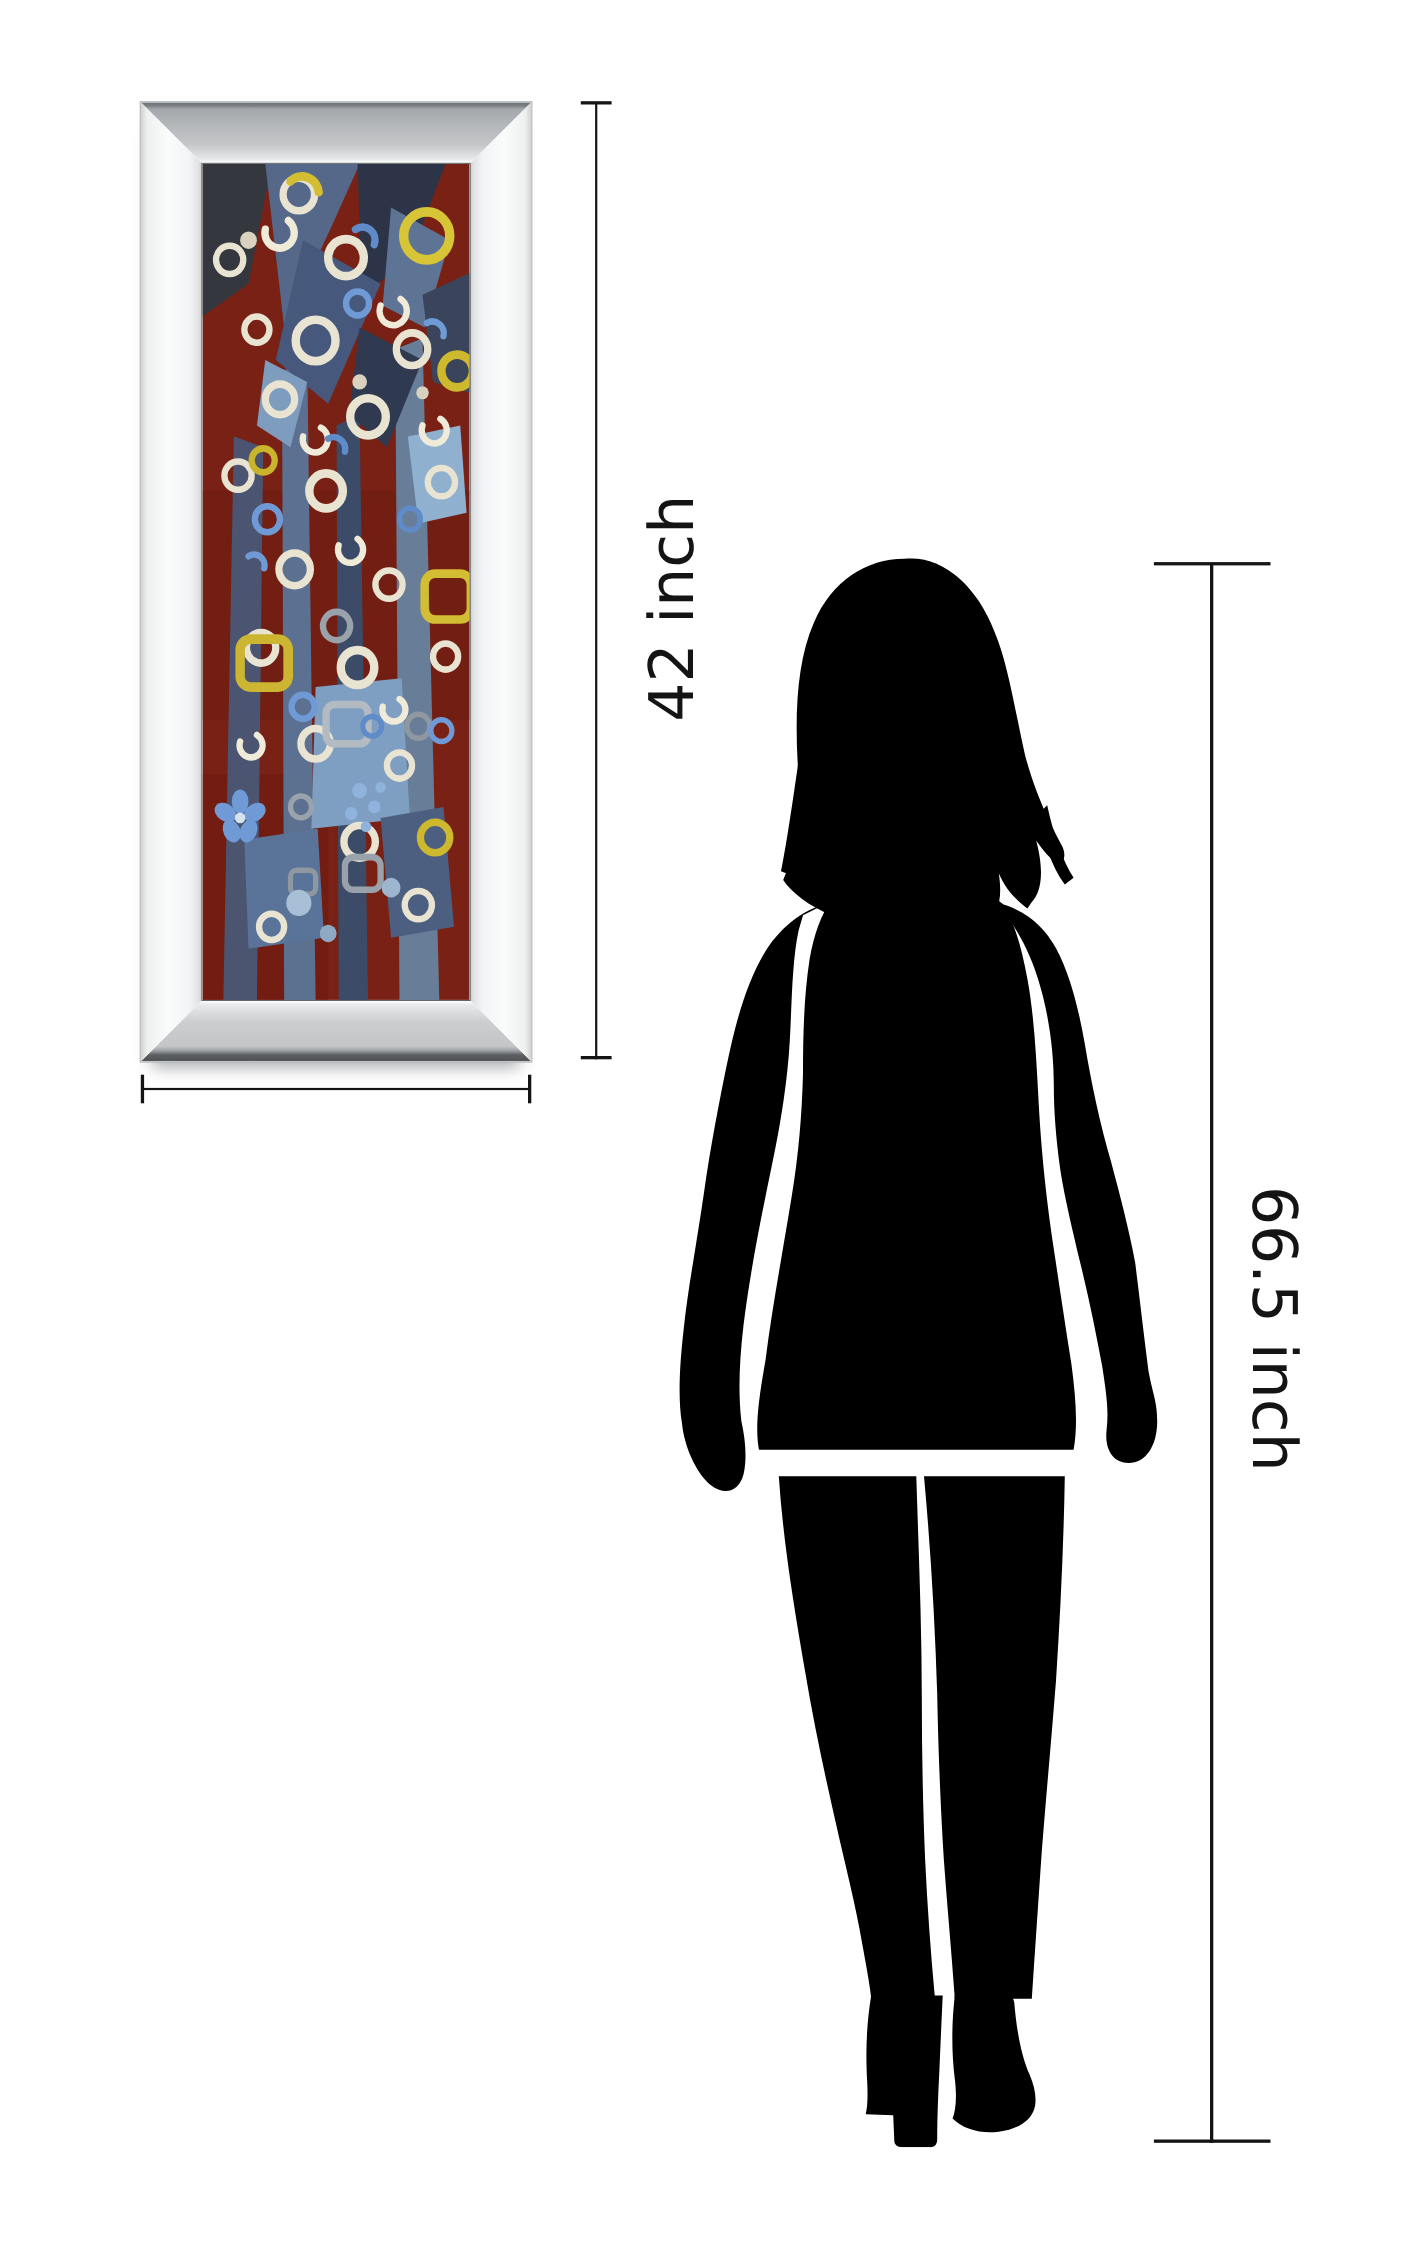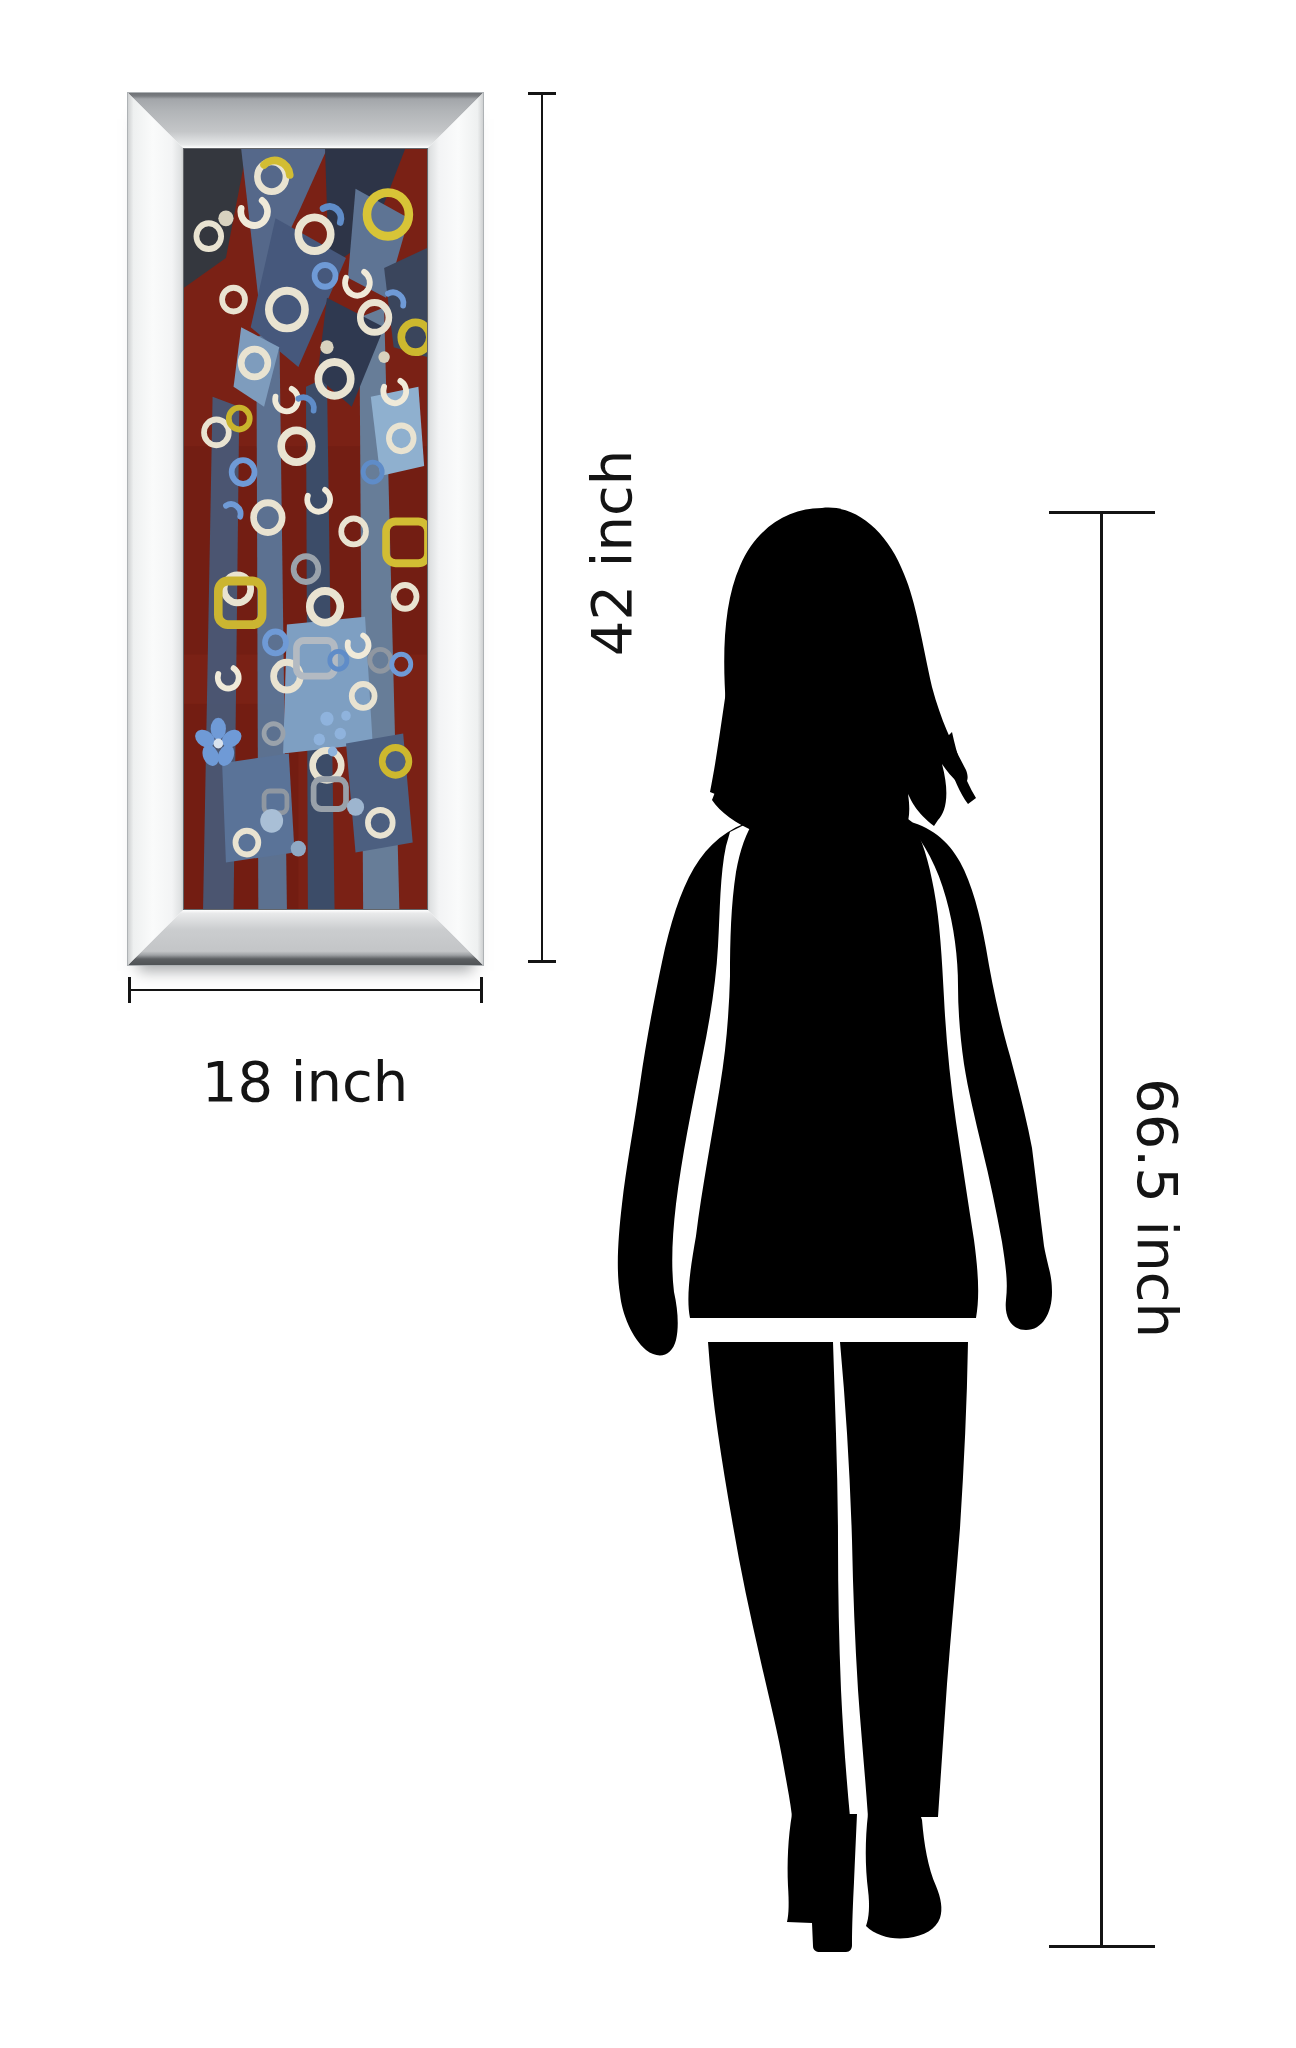--- a/index.html
+++ b/index.html
@@ -168,21 +168,20 @@
   </div>
 
   <div class="dline" style="left:541px;top:93px;width:2px;height:870px;"></div>
   <div class="dline" style="left:528px;top:92px;width:28px;height:3px;"></div>
   <div class="dline" style="left:528px;top:960px;width:28px;height:3px;"></div>
   <div class="dlabel rot-ccw" style="left:612px;top:553px;">42 inch</div>
 
   <div class="dline" style="left:129px;top:989px;width:353px;height:2px;"></div>
   <div class="dline" style="left:128px;top:977px;width:3px;height:26px;"></div>
   <div class="dline" style="left:480px;top:977px;width:3px;height:26px;"></div>
-  <div class="dlabel rot-none" style="left:305px;top:1082px;">18 inch</div>
 
   <div class="woman">
     <svg viewBox="0 0 450 1450" preserveAspectRatio="none">
       <g fill="#000000">
 
         <path d="M206,6 C240,2 272,30 288,72 C300,100 306,140 316,185
                  C326,222 338,245 350,268 C354,278 350,284 344,282
                  C336,276 330,268 326,262 C334,292 330,310 322,318 L318,324
                  C300,310 296,300 292,292 C296,318 290,330 282,332
                  L140,330 C120,322 104,310 96,298 C108,270 112,240 110,205

